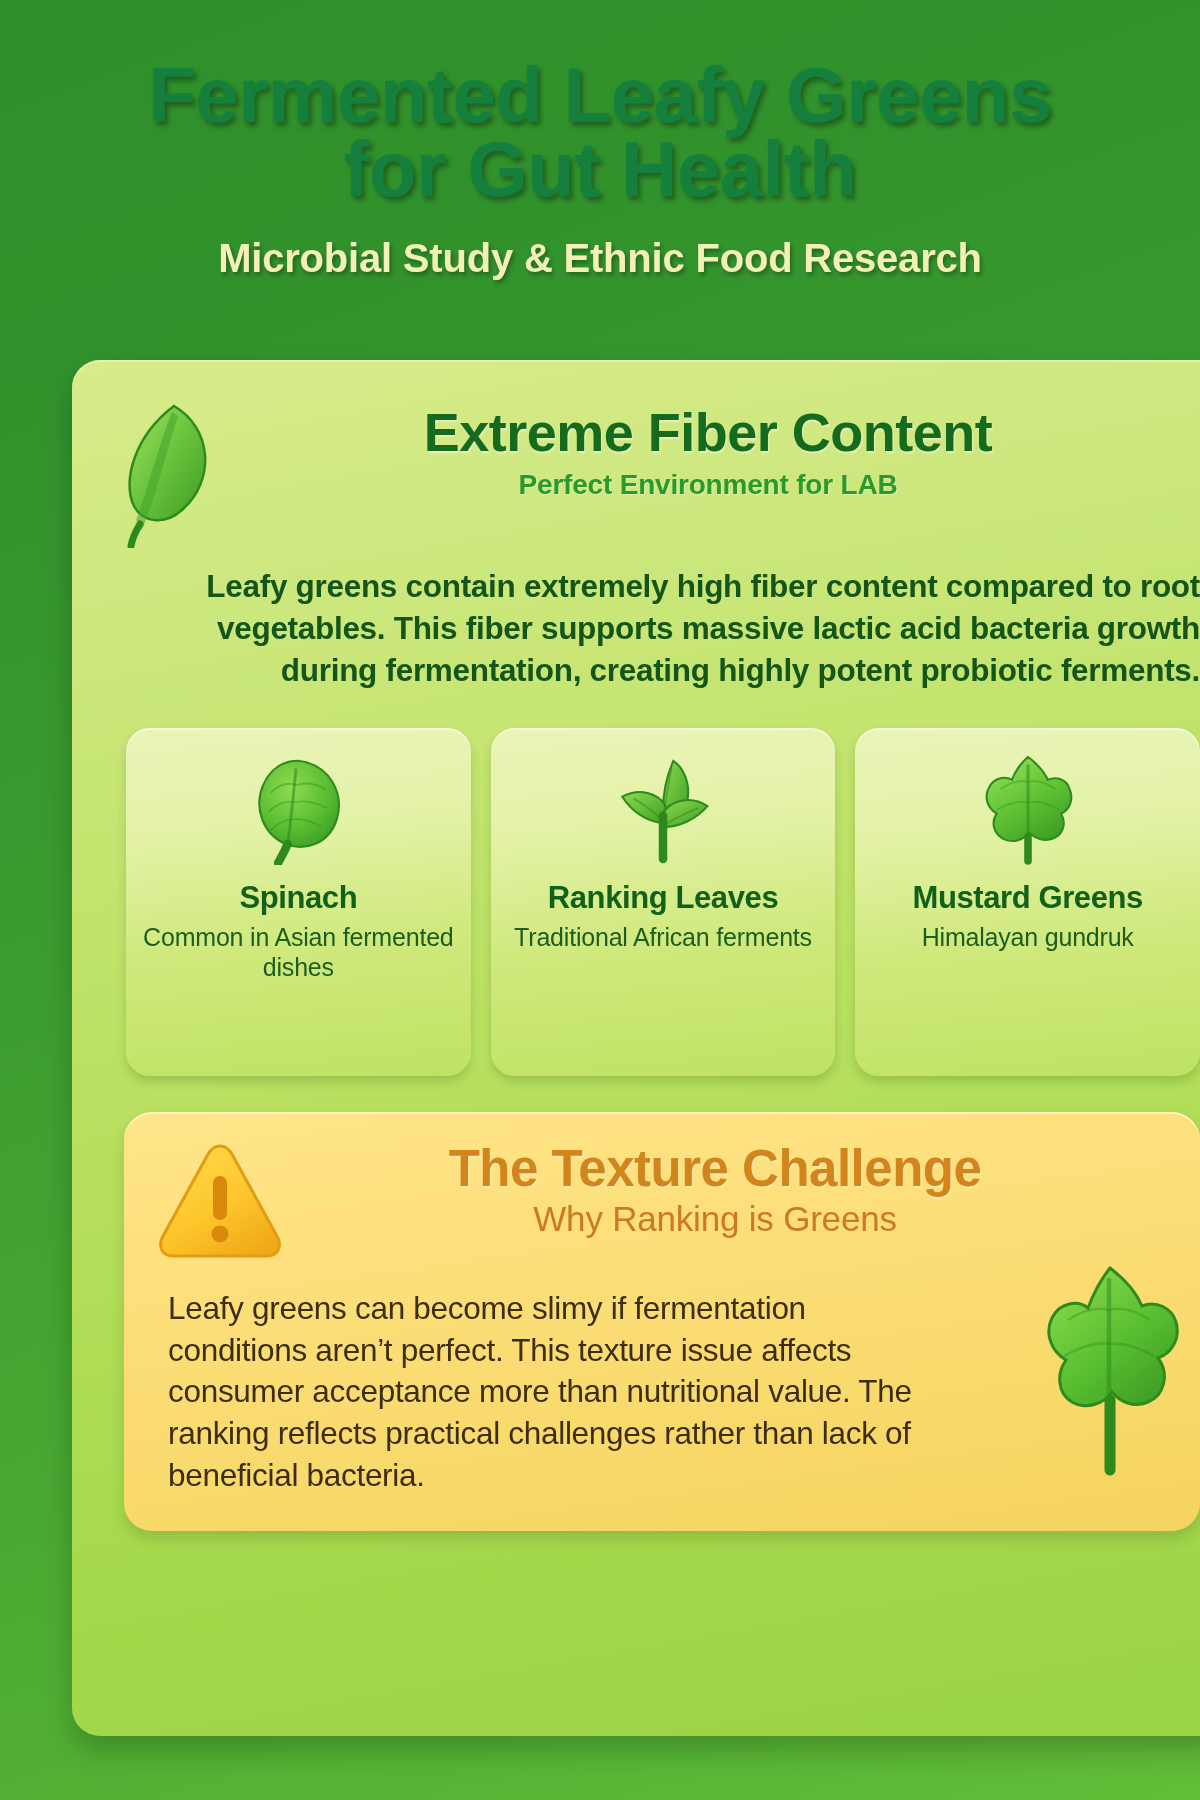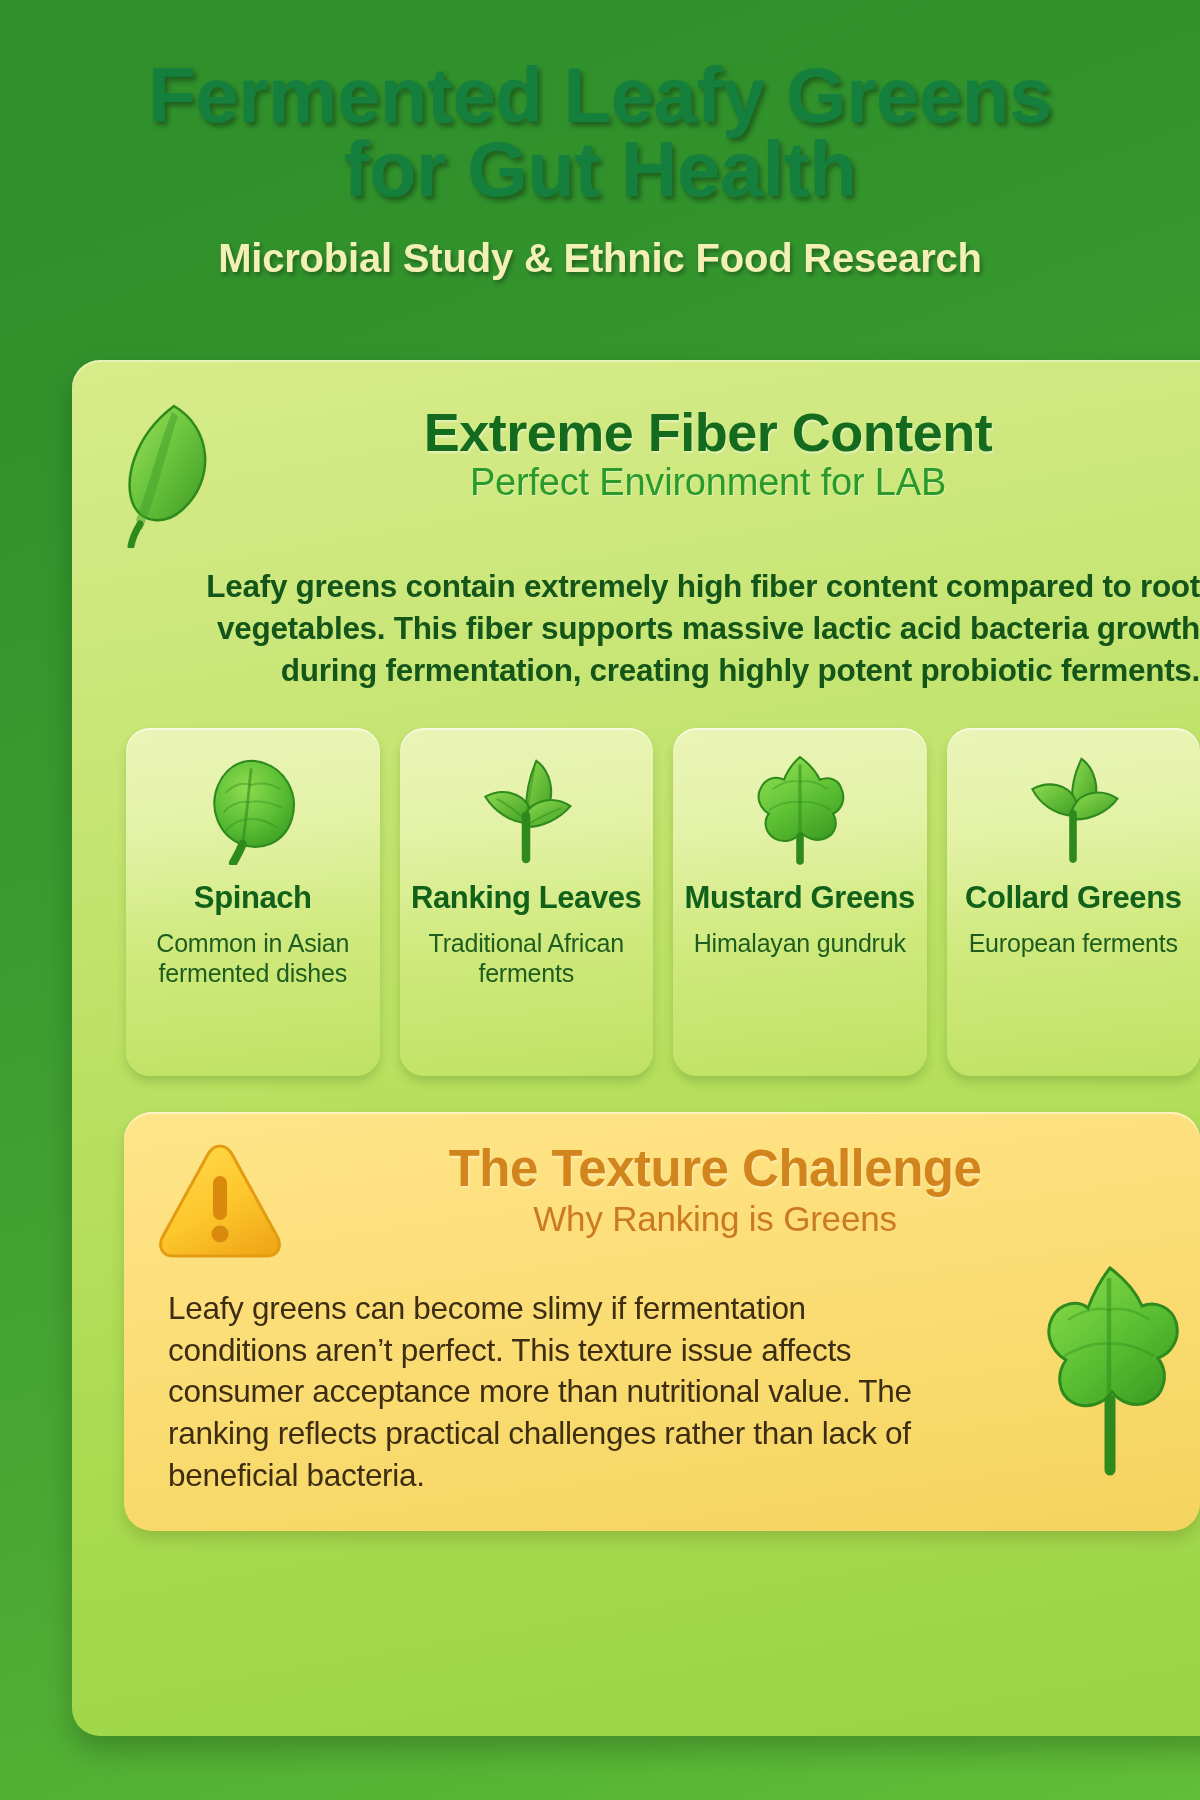--- a/index.html
+++ b/index.html
@@ -78,24 +78,24 @@
   }
   #section-title {
     font-size: 54px;
     font-weight: bold;
     color: #156b1d;
     letter-spacing: -0.5px;
     line-height: 1.05;
     text-shadow: 1px 2px 2px rgba(255,255,255,0.45);
   }
   #section-subtitle {
-    font-size: 38px;
-    font-weight: normal;
+    font-size: 28px;
+    font-weight: bold;
     color: #2a9a2a;
-    margin-top: 0;
+    margin-top: 8px;
     letter-spacing: -0.2px;
     text-shadow: 1px 1px 1px rgba(255,255,255,0.4);
   }
 
   
   #body-paragraph {
     margin: 22px 18px 0 20px;
     font-size: 31.5px;
     line-height: 1.33;
     color: #14551a;
@@ -127,21 +127,21 @@
     margin-bottom: 14px;
   }
   .item-name {
     font-size: 31px;
     font-weight: bold;
     color: #11611a;
     line-height: 1.05;
     letter-spacing: -0.4px;
   }
   .item-desc {
-    margin-top: 14px;
+    margin-top: 8px;
     font-size: 25px;
     line-height: 1.2;
     color: #1d5d20;
     letter-spacing: -0.2px;
   }
 
   
   #warning-card {
     margin: 36px 18px 0 18px;
     background: linear-gradient(172deg, #ffe58a 0%, #fde07d 30%, #f8d96b 70%, #f5d35f 100%);
@@ -296,38 +296,20 @@
           <path d="M55 12 C55 40 55 66 55 92" stroke="#2e8c1e" stroke-width="3.5" fill="none" opacity="0.55"></path>
           <path d="M55 30 C66 28 76 32 84 38 M55 52 C66 50 78 54 88 60
                    M55 30 C44 28 34 32 26 38 M55 52 C44 50 32 54 22 60" stroke="#2e8c1e" stroke-width="2" fill="none" opacity="0.4"></path>
           <path d="M55 88 C55 100 55 108 55 114" stroke="#2f8a1d" stroke-width="8" fill="none" stroke-linecap="round"></path>
         </svg>
       </div>
       <div class="item-name nowrap">Mustard Greens</div>
       <div class="item-desc">Himalayan gundruk</div>
     </div>
 
-    <div class="item-card">
-      <div class="item-icon">
-        <svg viewBox="0 0 110 118" width="104" height="112">
-          <defs>
-            <linearGradient id="cg1" x1="0" y1="0" x2="1" y2="1">
-              <stop offset="0%" stop-color="#8fdb4f"></stop>
-              <stop offset="100%" stop-color="#3d9e23"></stop>
-            </linearGradient>
-          </defs>
-          <path d="M55 62 C52 42 56 22 64 6 C78 16 84 38 76 54 C70 64 61 68 55 62 Z" fill="url(#cg1)" stroke="#2f8a1d" stroke-width="2.2"></path>
-          <path d="M52 66 C36 64 20 54 12 38 C30 28 50 34 57 48 C61 56 58 64 52 66 Z" fill="url(#cg1)" stroke="#2f8a1d" stroke-width="2.2"></path>
-          <path d="M58 70 C74 70 92 62 102 48 C84 36 62 42 56 56 C52 62 53 68 58 70 Z" fill="url(#cg1)" stroke="#2f8a1d" stroke-width="2.2"></path>
-          <path d="M55 64 C55 82 55 98 55 112" stroke="#2f8a1d" stroke-width="8" fill="none" stroke-linecap="round"></path>
-        </svg>
-      </div>
-      <div class="item-name nowrap">Collard Greens</div>
-      <div class="item-desc">European ferments</div>
-    </div>
 
   </div>
 
   <div id="warning-card">
     <div id="warning-head">
       <div id="warn-icon">
         <svg viewBox="0 0 132 124" width="132" height="124">
           <defs>
             <linearGradient id="wg1" x1="0.2" y1="0" x2="0.8" y2="1">
               <stop offset="0%" stop-color="#ffd94a"></stop>

